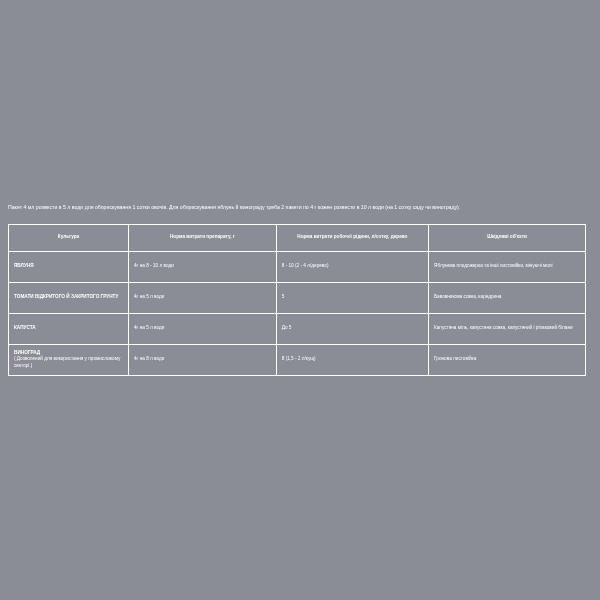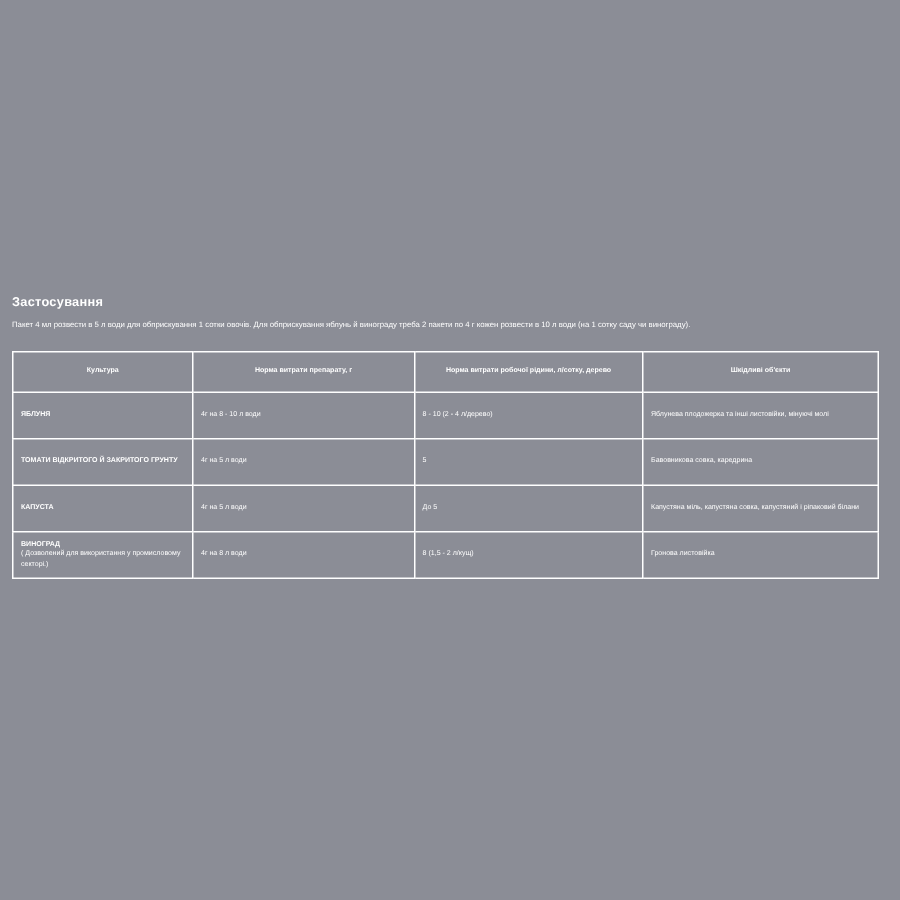--- a/index.html
+++ b/index.html
@@ -88,21 +88,20 @@
   }
 </style>
 </head>
 <body>
 
 <div class="page">
   <div class="band"></div>
 
   <div class="content">
 
-    <div class="section-title">Застосування</div>
 
     <div class="intro">Пакет 4 мл розвести в 5 л води для обприскування 1 сотки овочів. Для обприскування яблунь й винограду треба 2 пакети по 4 г кожен розвести в 10 л води (на 1 сотку саду чи винограду).</div>
 
     <table class="app-table">
       <colgroup>
         <col class="col1">
         <col class="col2">
         <col class="col3">
         <col class="col4">
       </colgroup>

